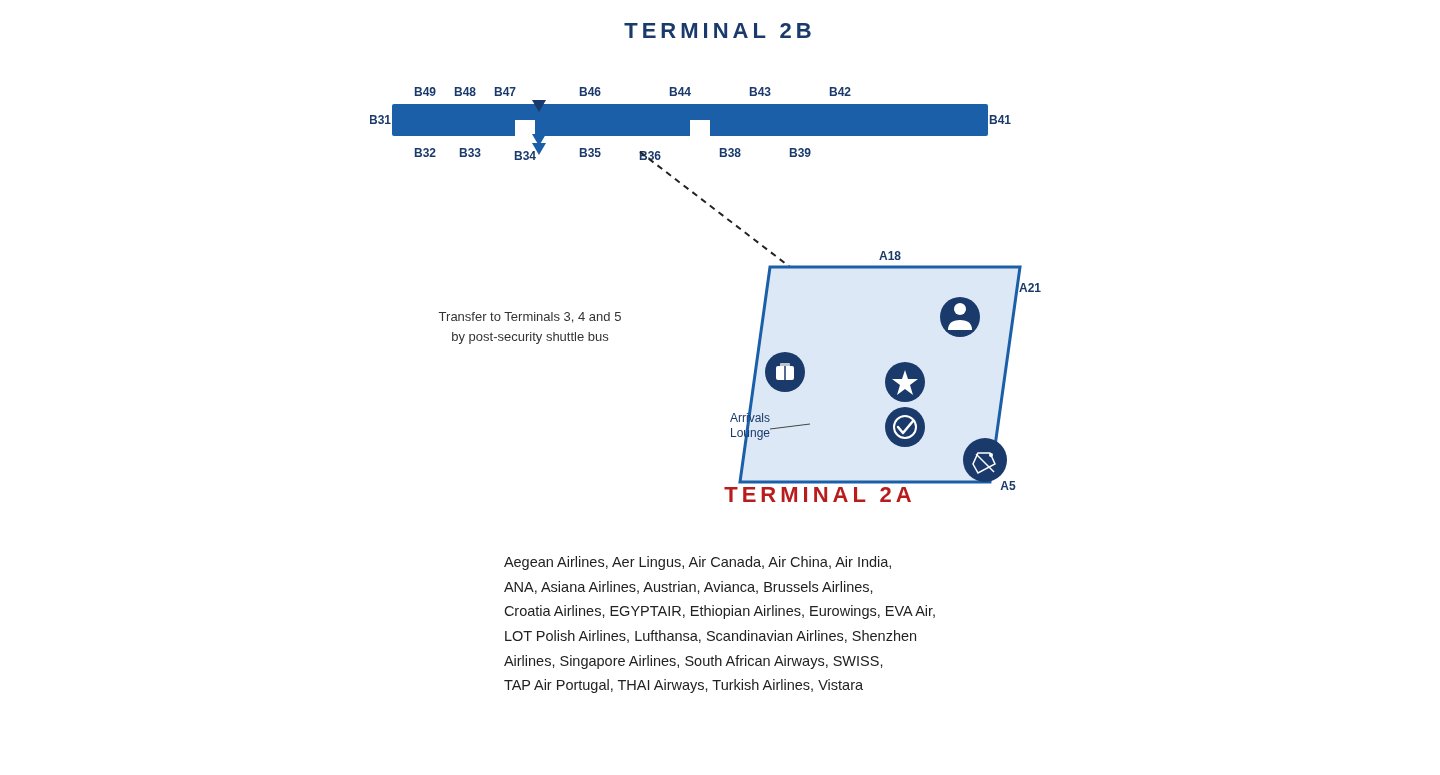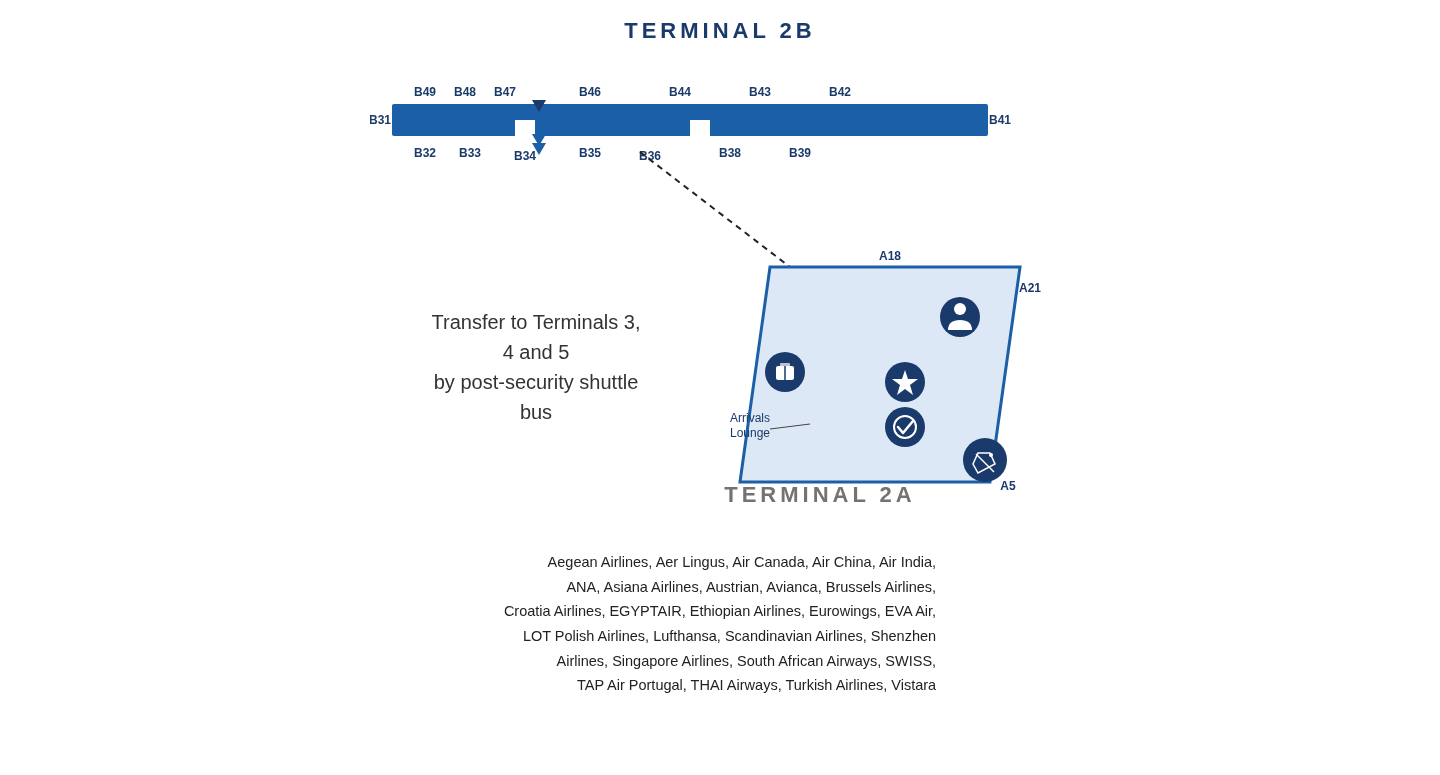--- a/index.html
+++ b/index.html
@@ -38,35 +38,35 @@
       width: 700px;
       height: 490px;
       margin-top: 0px;
     }
 
     
     .terminal-2a-title {
       font-size: 22px;
       font-weight: 900;
       letter-spacing: 4px;
-      color: #737373;
+      color: #b91c1c;
       text-transform: uppercase;
       text-align: center;
       position: absolute;
       top: 430px;
       left: 270px;
       width: 360px;
     }
 
     
     .transfer-text {
       position: absolute;
       top: 255px;
-      left: 56px;
-      font-size: 20px;
+      left: 50px;
+      font-size: 13px;
       color: #333;
       text-align: center;
       line-height: 1.5;
       width: 220px;
     }
 
     
     .airlines-section {
       text-align: center;
       margin-top: 8px;
@@ -77,21 +77,21 @@
       color: #1a5fa8;
       font-size: 16px;
       font-weight: 600;
       margin-bottom: 2px;
     }
 
     .airlines-list {
       color: #222;
       font-size: 14.5px;
       max-width: 720px;
-      text-align: right;
+      text-align: left;
     }
 
     
     .map-svg {
       position: absolute;
       top: 0;
       left: 0;
       width: 100%;
       height: 100%;
       pointer-events: none;

